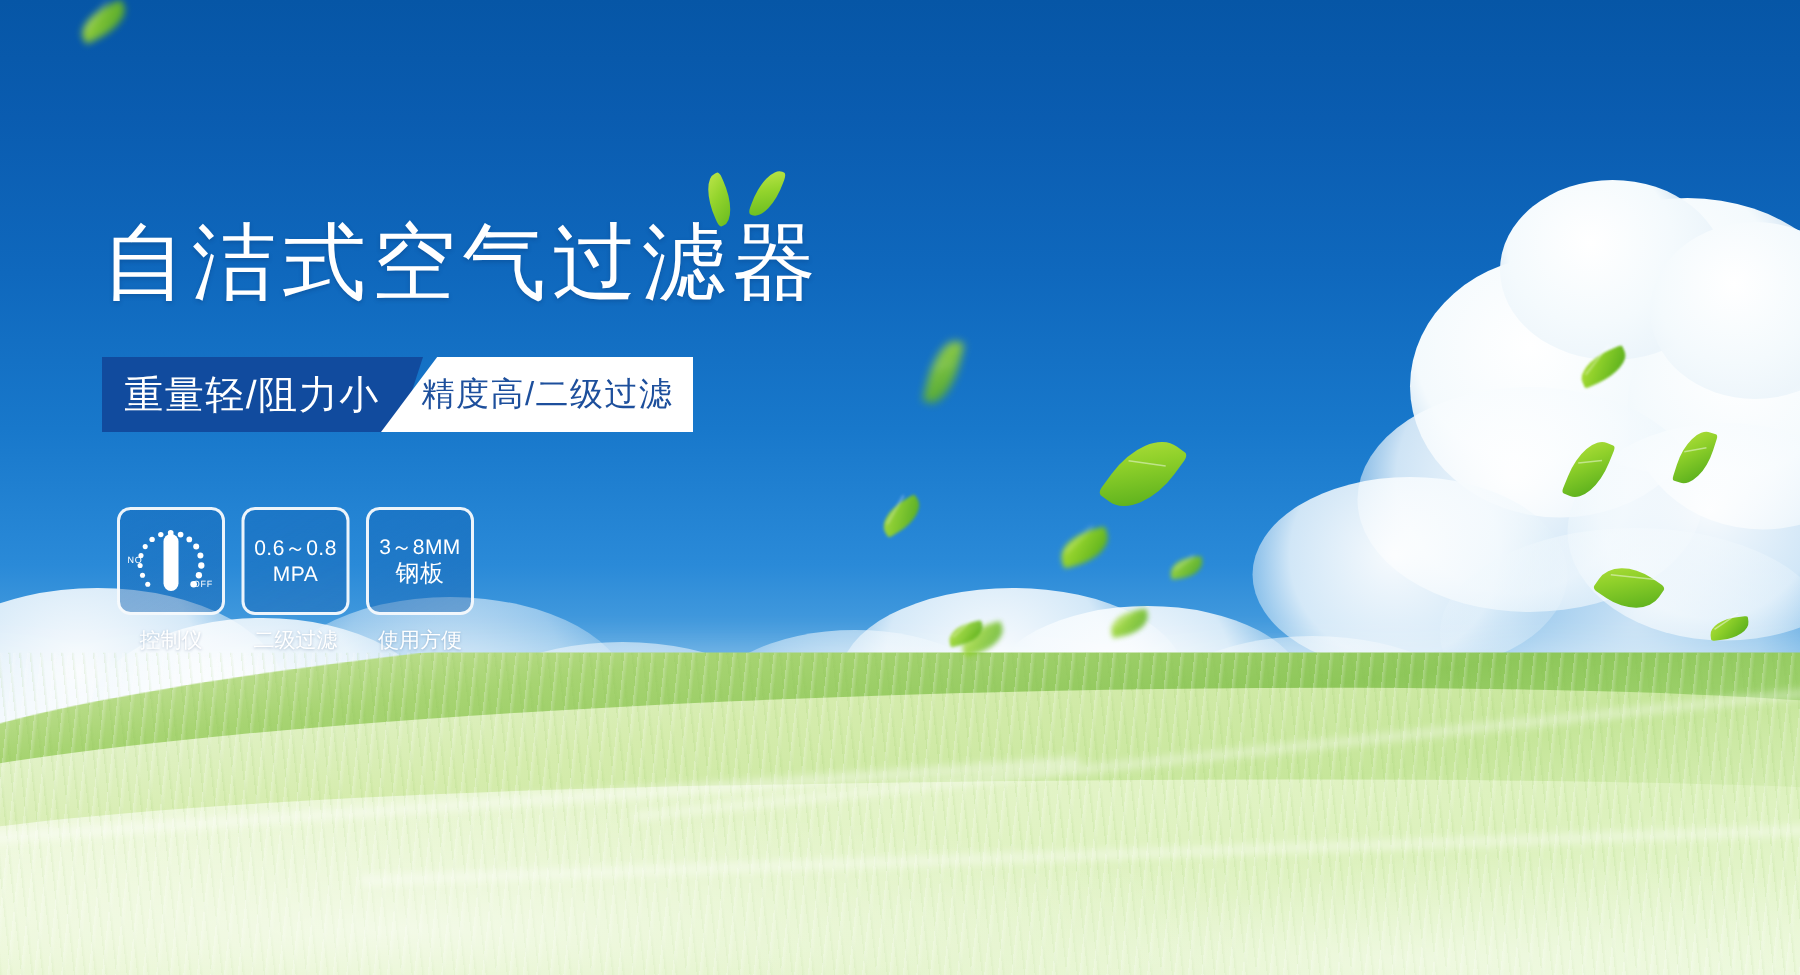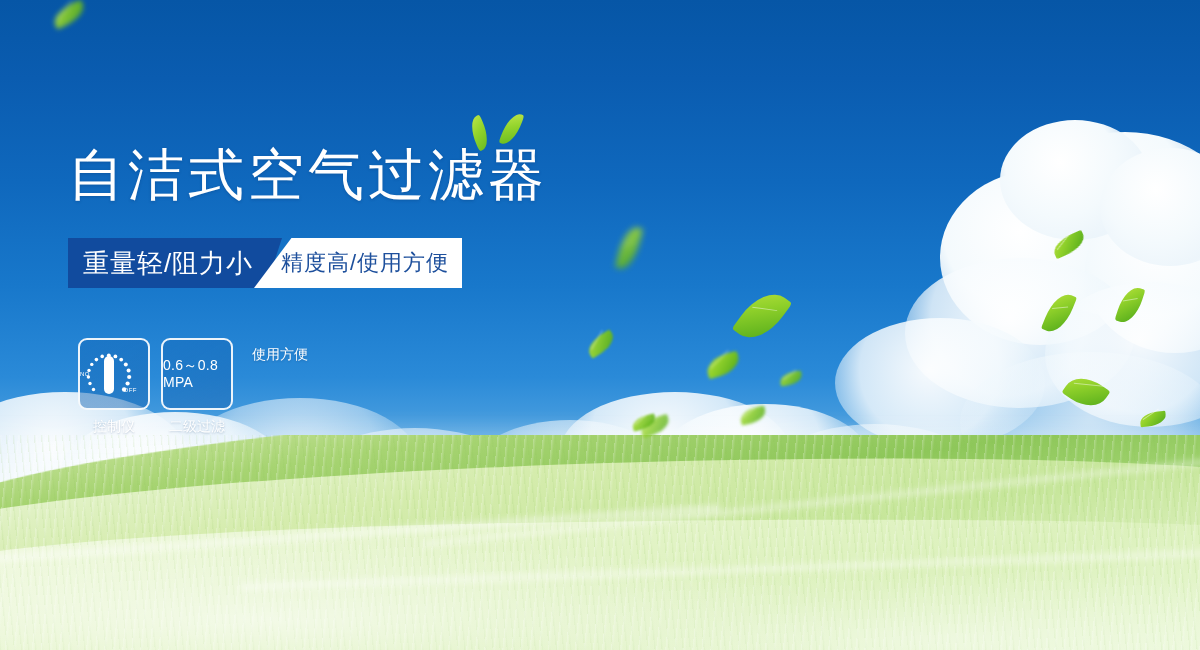--- a/index.html
+++ b/index.html
@@ -140,21 +140,21 @@
     padding-left:14px;box-sizing:border-box;
   }
 
   
   .features{position:absolute;left:78px;top:338px;display:flex;gap:11px;}
   .feat{width:72px;display:flex;flex-direction:column;align-items:center;}
   .feat-box{
     width:72px;height:72px;box-sizing:border-box;
     border:2px solid rgba(255,255,255,.92);border-radius:9px;
     background:linear-gradient(150deg,rgba(23,110,190,.55) 0%,rgba(20,95,172,.42) 100%);
-    display:flex;flex-direction:column;align-items:flex-start;justify-content:center;
+    display:flex;flex-direction:column;align-items:center;justify-content:center;
     position:relative;overflow:hidden;
     color:#ffffff;
   }
   .feat-txt{font-size:14px;line-height:17px;text-align:center;letter-spacing:.3px;}
   .feat-txt.cn{font-size:16px;line-height:19px;}
   .feat-label{
     margin-top:8px;font-size:14px;color:#ffffff;white-space:nowrap;
     text-shadow:0 1px 2px rgba(0,40,90,.25);
   }
 
@@ -262,21 +262,21 @@
 
   <div class="sprouts">
     <div class="sprout l"></div>
     <div class="sprout r"></div>
   </div>
   <div class="title">自洁式空气过滤器</div>
 
   <div class="subbar">
     <div class="sub-left">重量轻/阻力小</div>
     <div class="sub-wedge"></div>
-    <div class="sub-right">精度高/使用方便</div>
+    <div class="sub-right">精度高/二级过滤</div>
   </div>
 
   <div class="features">
 
     <div class="feat">
       <div class="feat-box">
         <div class="gauge">
           <svg class="gauge-dots" viewBox="0 0 58 54">
             <g fill="#ffffff">
               <circle cx="13.5" cy="42.5" r="1.7"></circle>
@@ -307,18 +307,22 @@
     <div class="feat">
       <div class="feat-box">
         <div class="feat-txt">0.6～0.8</div>
         <div class="feat-txt">MPA</div>
       </div>
       <div class="feat-label">二级过滤</div>
     </div>
 
 
     <div class="feat">
+      <div class="feat-box">
+        <div class="feat-txt">3～8MM</div>
+        <div class="feat-txt cn">钢板</div>
+      </div>
       <div class="feat-label">使用方便</div>
     </div>
 
 
   </div>
 </div>
 
 </body></html>

